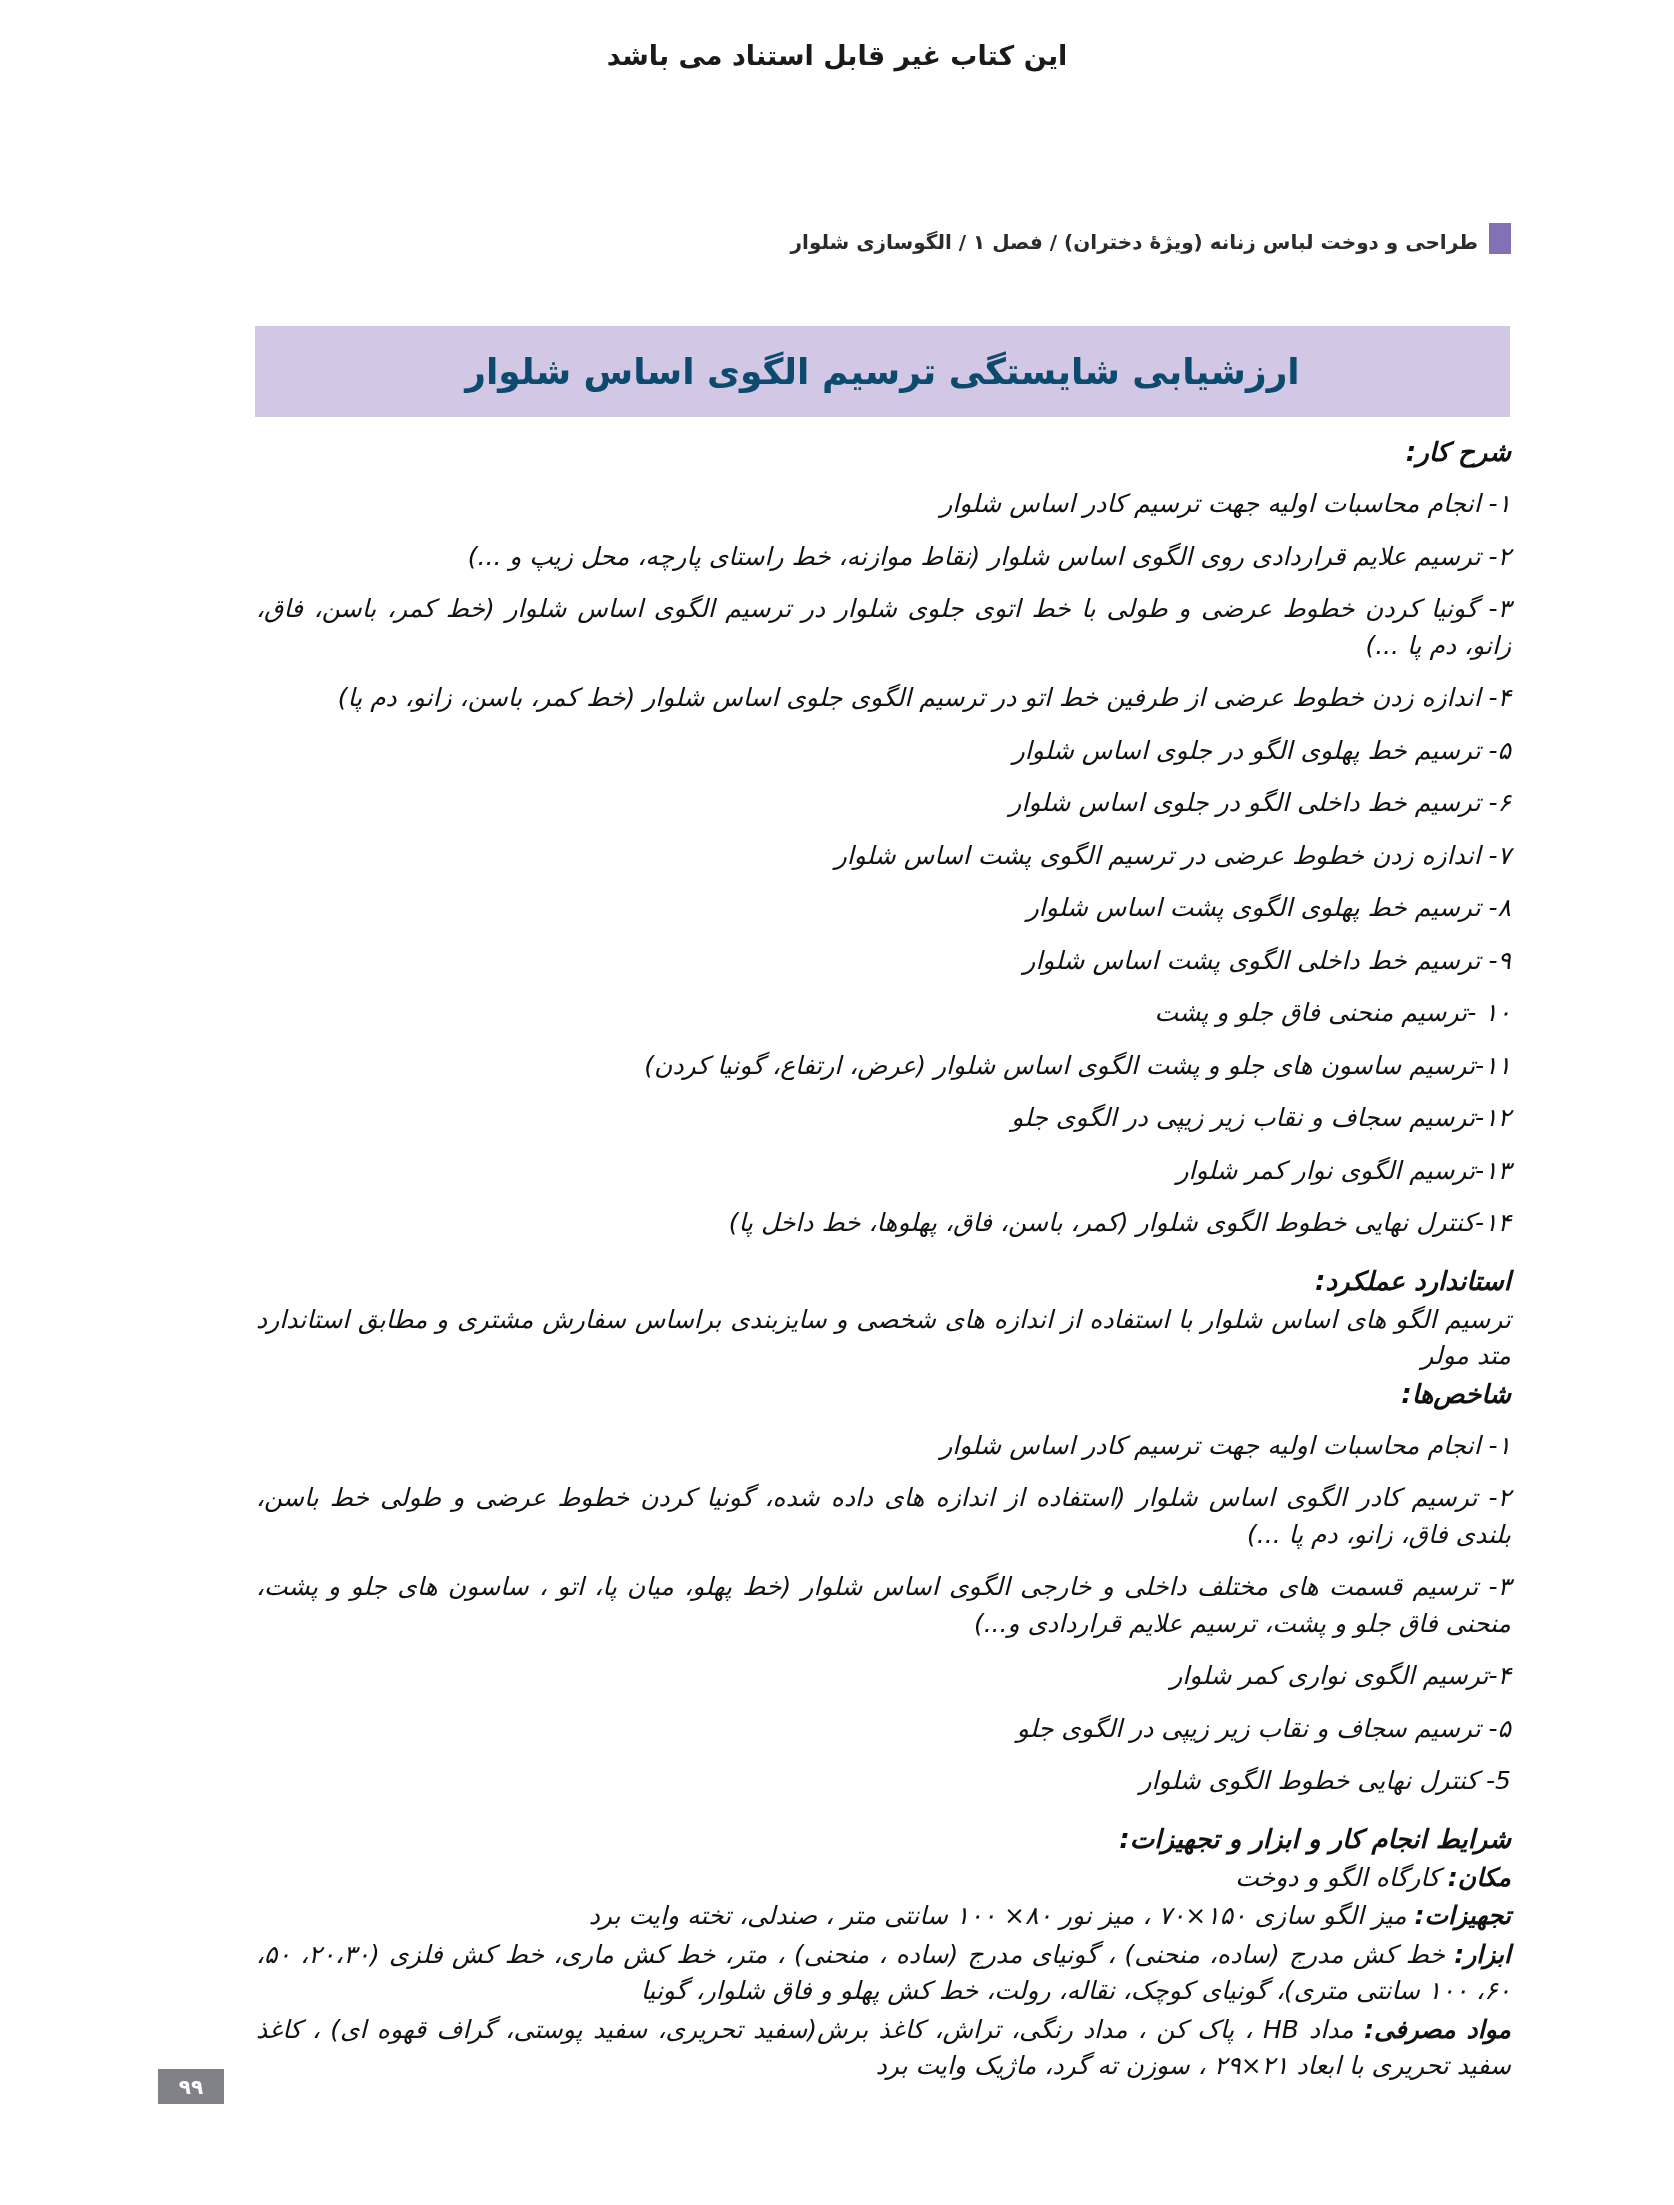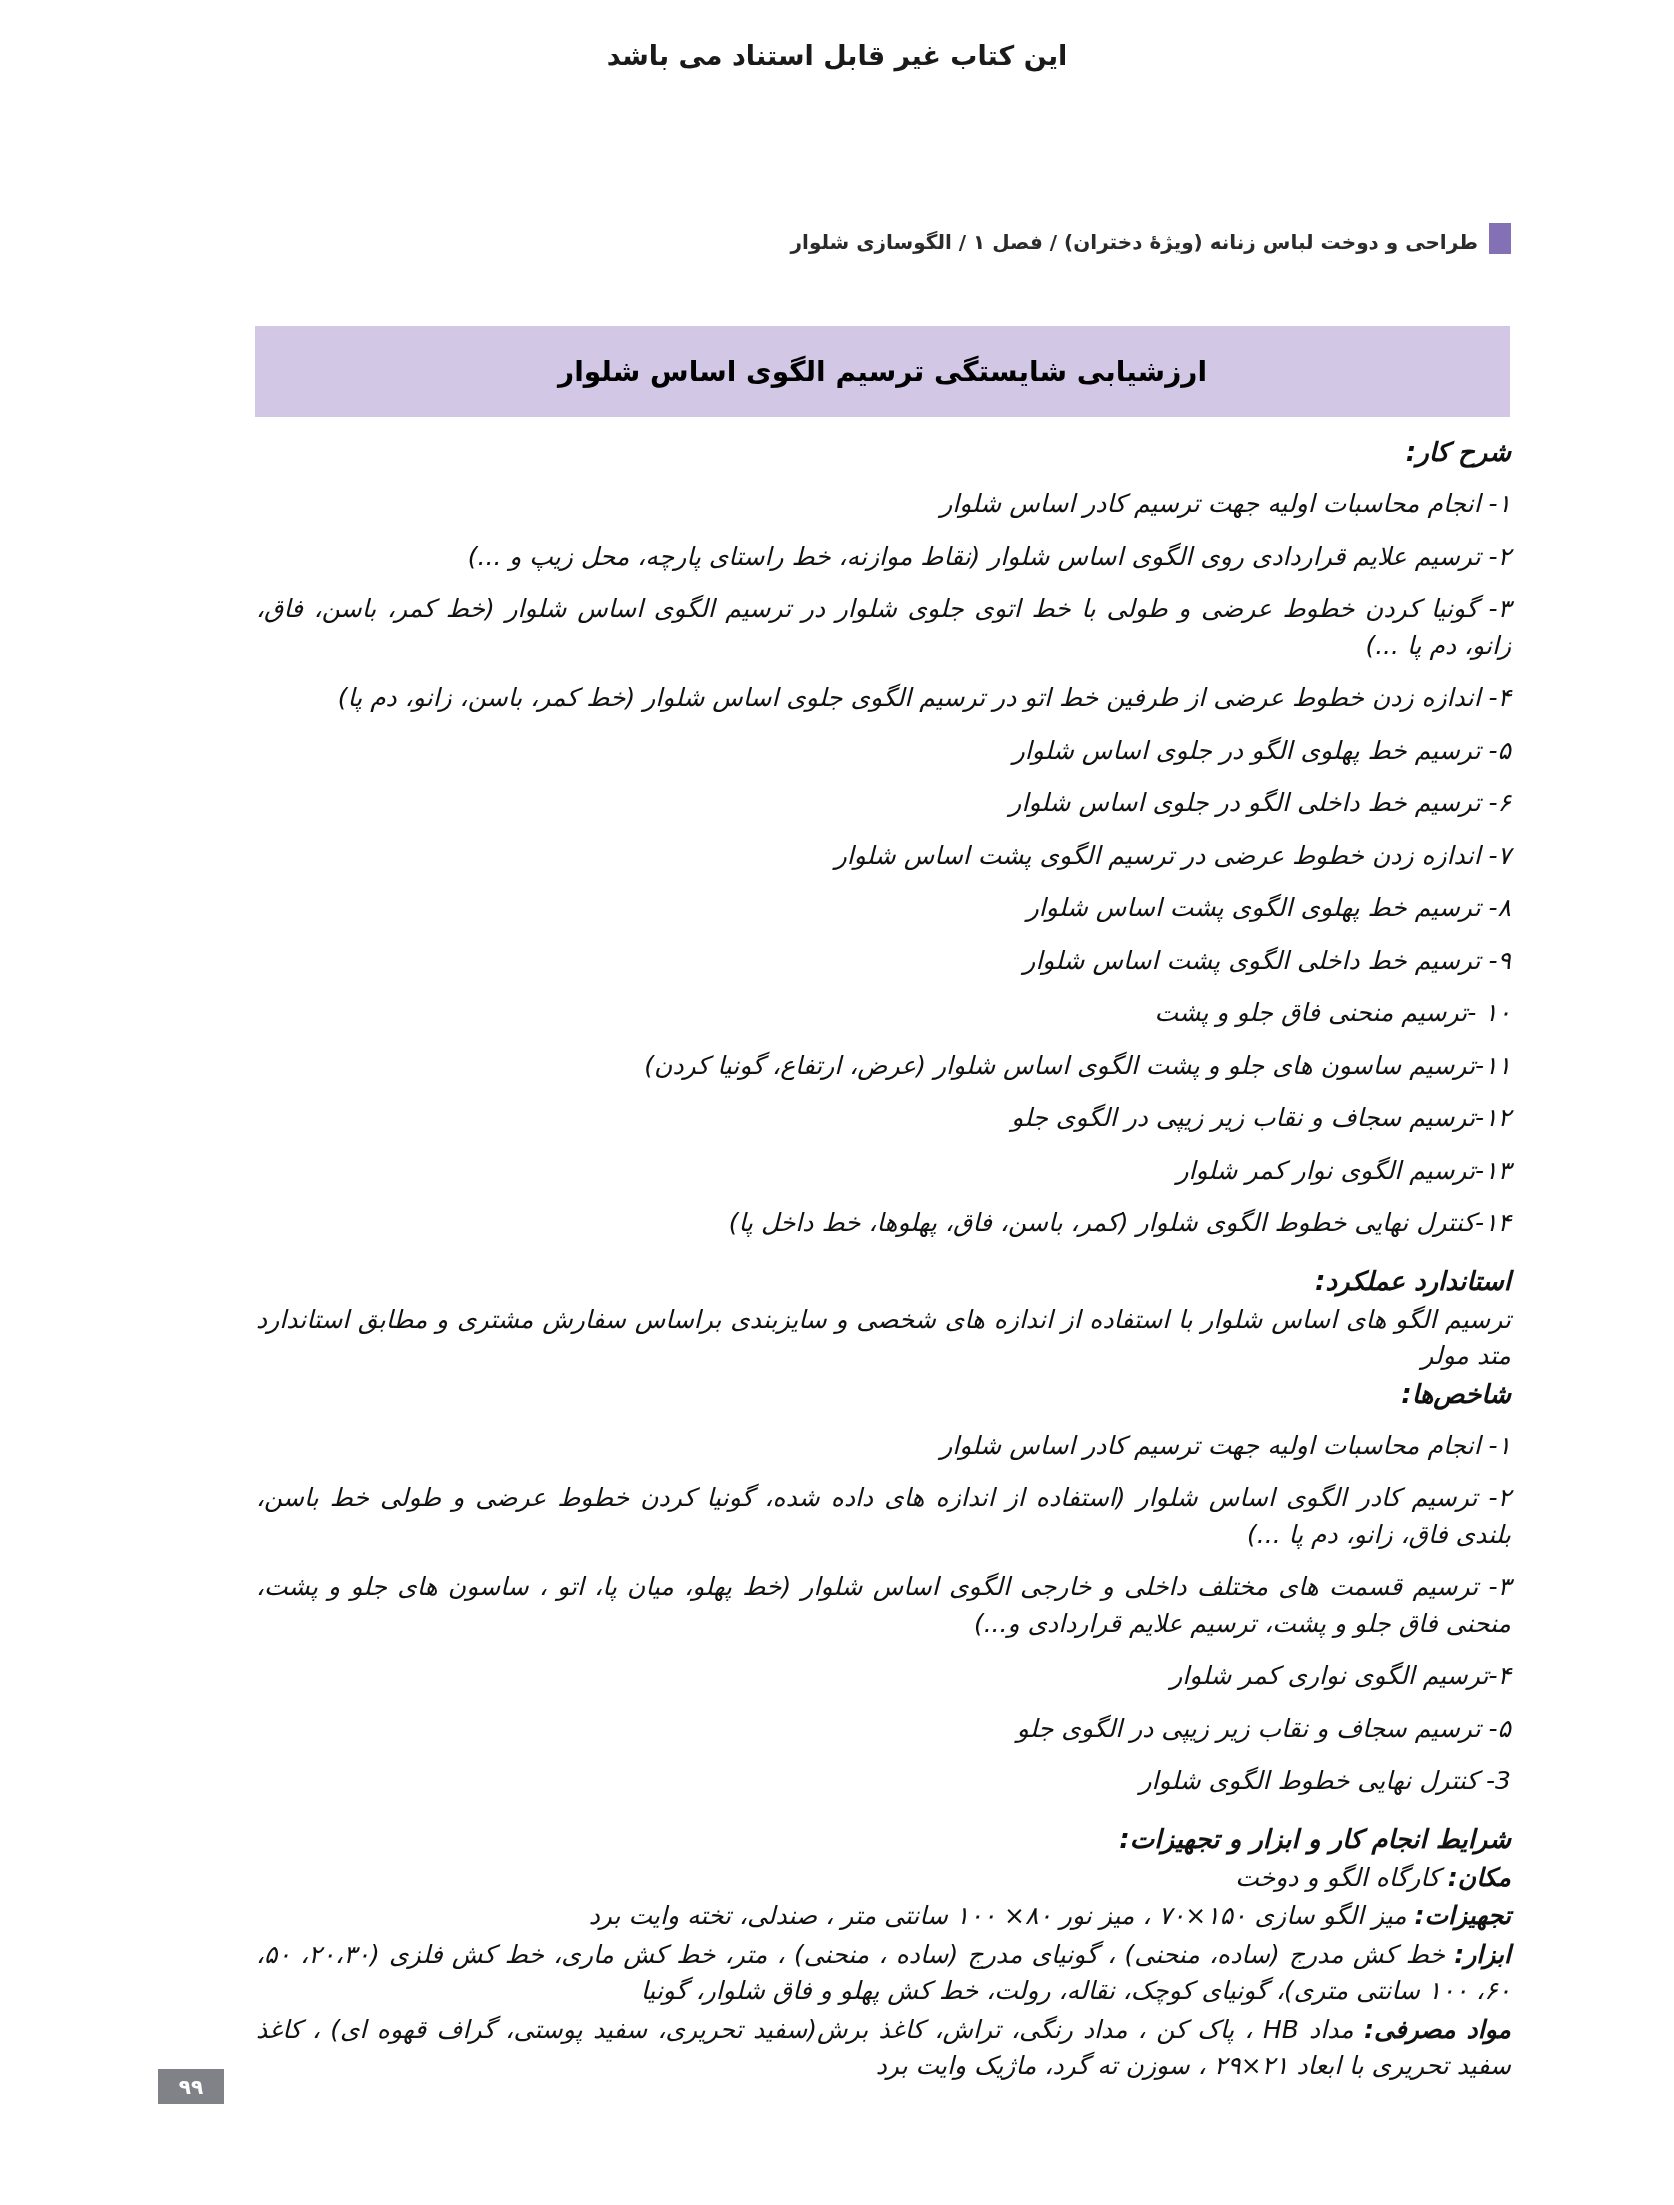--- a/index.html
+++ b/index.html
@@ -77,23 +77,23 @@
     width: 1255px;
     height: 91px;
     background: #d2c7e4;
     display: flex;
     align-items: center;
     justify-content: center;
     box-sizing: border-box;
   }
 
   .banner-title {
-    font-size: 28px;
-    font-weight: 700;
-    color: #000000;
+    font-size: 36px;
+    font-weight: 700;
+    color: #0c4a6e;
     letter-spacing: 0;
     line-height: 1.2;
     direction: rtl;
   }
 
   
   .content {
     position: absolute;
     top: 435px;
     right: 163px;
@@ -198,21 +198,21 @@
     <div class="section-head">استاندارد عملکرد:</div>
     <div class="para">ترسیم الگو های اساس شلوار با استفاده از اندازه های شخصی و سایزبندی براساس سفارش مشتری و مطابق استاندارد متد مولر</div>
 
     <div class="section-head">شاخص‌ها:</div>
     <ol class="plain-list">
       <li>۱- انجام محاسبات اولیه جهت ترسیم کادر اساس شلوار</li>
       <li>۲- ترسیم کادر الگوی اساس شلوار (استفاده از اندازه های داده شده، گونیا کردن خطوط عرضی و طولی خط باسن، بلندی فاق، زانو، دم پا ...)</li>
       <li>۳- ترسیم قسمت های مختلف داخلی و خارجی الگوی اساس شلوار (خط پهلو، میان پا، اتو ، ساسون های جلو و پشت، منحنی فاق جلو و پشت، ترسیم علایم قراردادی و...)</li>
       <li>۴-ترسیم الگوی نواری کمر شلوار</li>
       <li>۵- ترسیم سجاف و نقاب زیر زیپی در الگوی جلو</li>
-      <li>3- کنترل نهایی خطوط الگوی شلوار</li>
+      <li>5- کنترل نهایی خطوط الگوی شلوار</li>
     </ol>
 
     <div class="gap-md"></div>
 
     <div class="section-head">شرایط انجام کار و ابزار و تجهیزات:</div>
 
     <div class="para">
       <span class="lbl">مکان:</span><span> کارگاه الگو و دوخت</span>
     </div>
 

